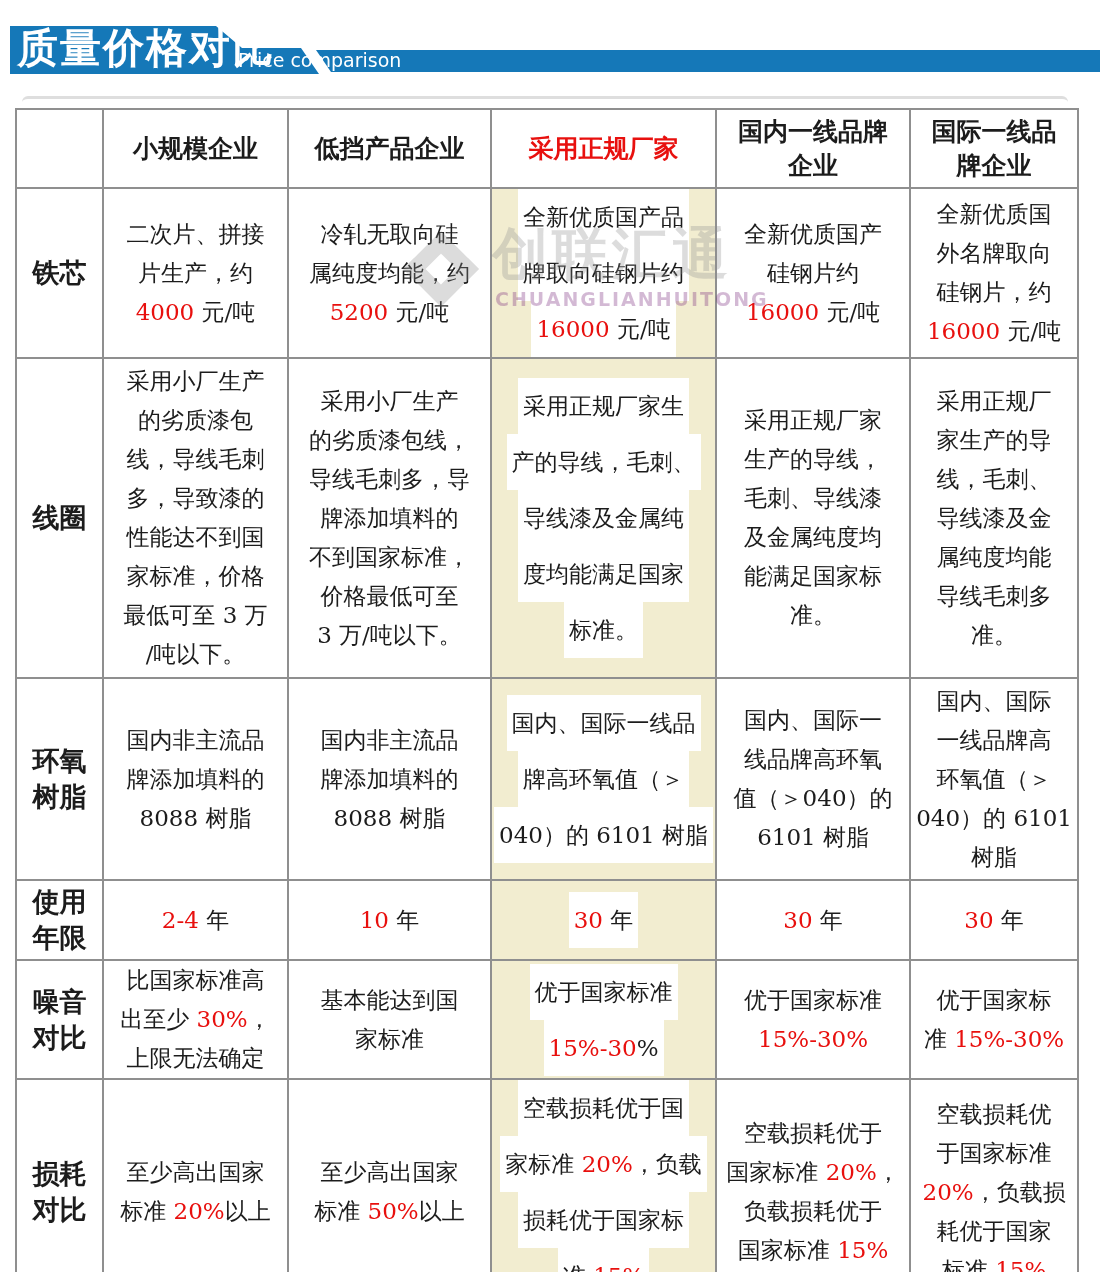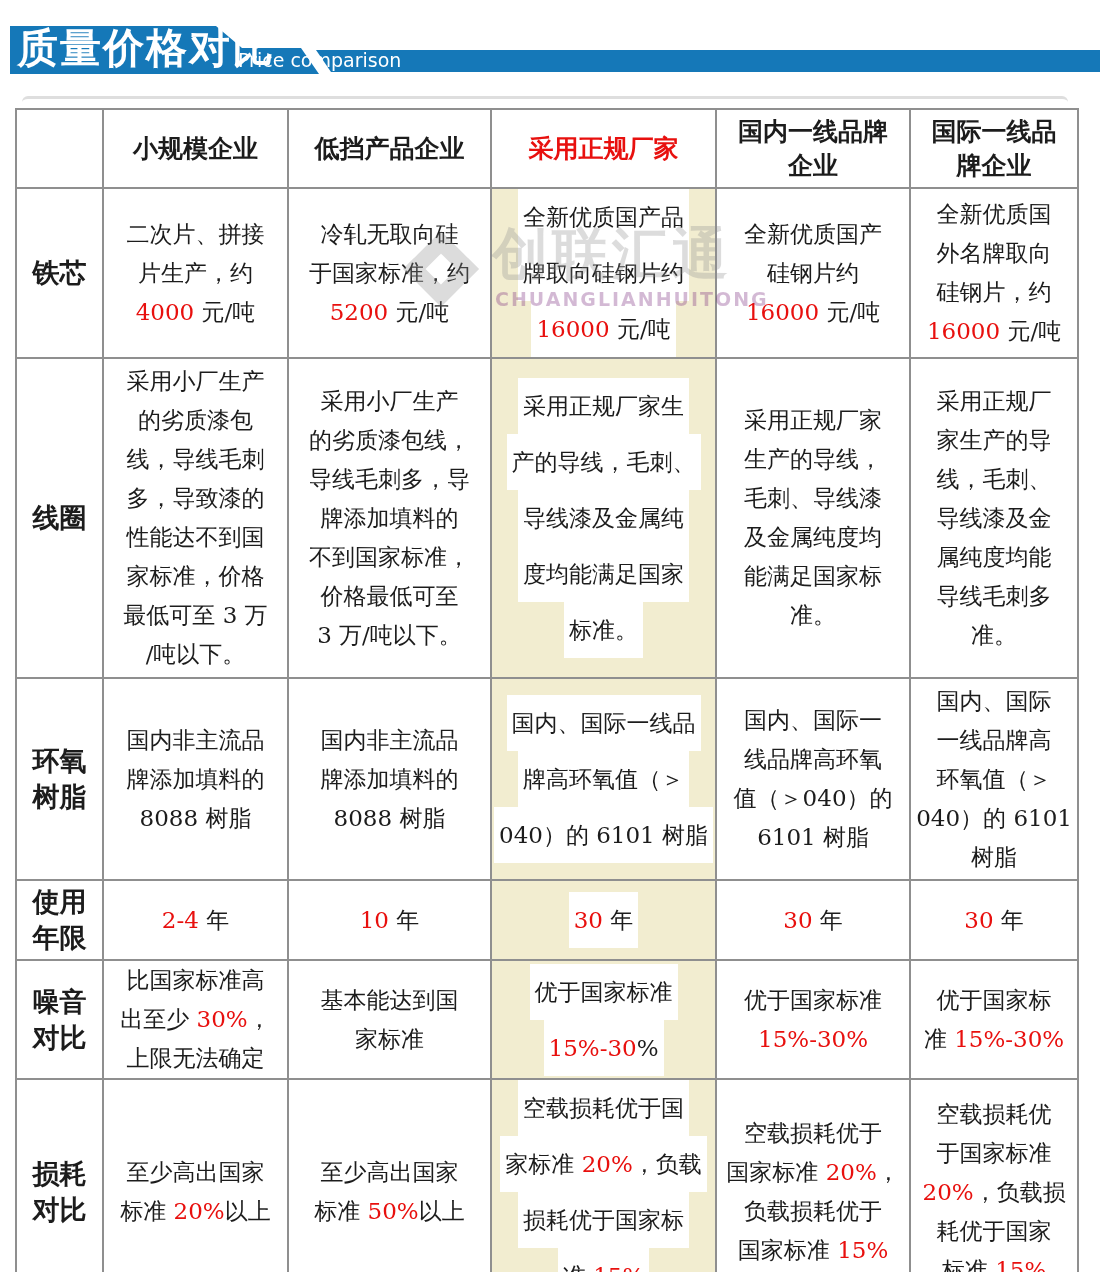--- a/index.html
+++ b/index.html
@@ -90,21 +90,21 @@
           <td class="rowlabel">
             <span class="ln" style="display: block;">铁芯</span>
           </td>
           <td class="cell">
             <span class="ln"><span class="lnbox"><span>二次片、拼接</span></span></span>
             <span class="ln"><span class="lnbox"><span>片生产，约</span></span></span>
             <span class="ln"><span class="lnbox"><span class="red">4000</span><span> 元/吨</span></span></span>
           </td>
           <td class="cell">
             <span class="ln"><span class="lnbox"><span>冷轧无取向硅</span></span></span>
-            <span class="ln"><span class="lnbox"><span>于国家标准，约</span></span></span>
+            <span class="ln"><span class="lnbox"><span>属纯度均能，约</span></span></span>
             <span class="ln"><span class="lnbox"><span class="red">5200</span><span> 元/吨</span></span></span>
           </td>
           <td class="cell ycol">
             <span class="ln"><span class="lnbox"><span>全新优质国产品</span></span></span>
             <span class="ln"><span class="lnbox"><span>牌取向硅钢片约</span></span></span>
             <span class="ln"><span class="lnbox"><span class="red">16000</span><span> 元/吨</span></span></span>
           </td>
           <td class="cell">
             <span class="ln"><span class="lnbox"><span>全新优质国产</span></span></span>
             <span class="ln"><span class="lnbox"><span>硅钢片约</span></span></span>

